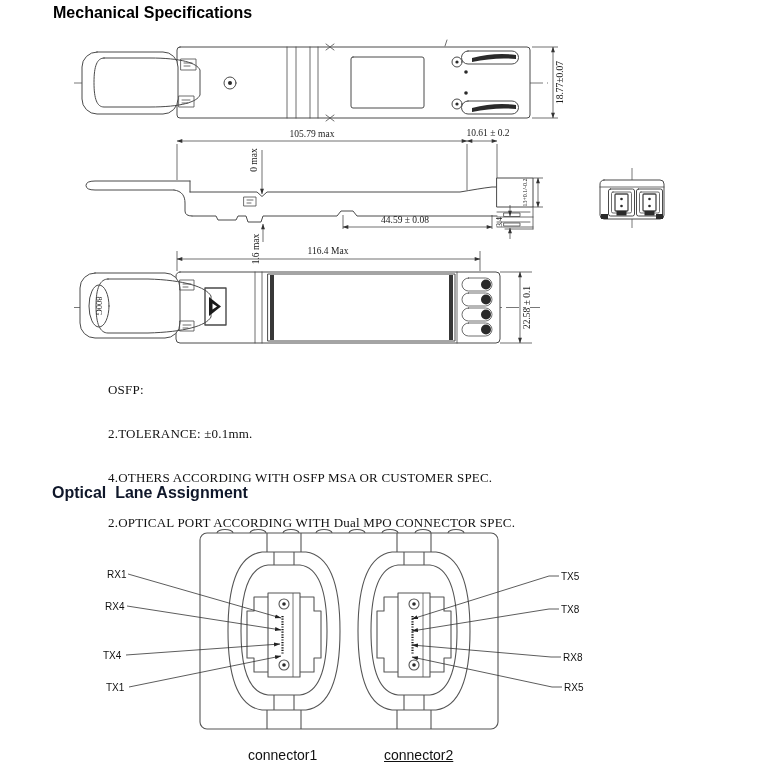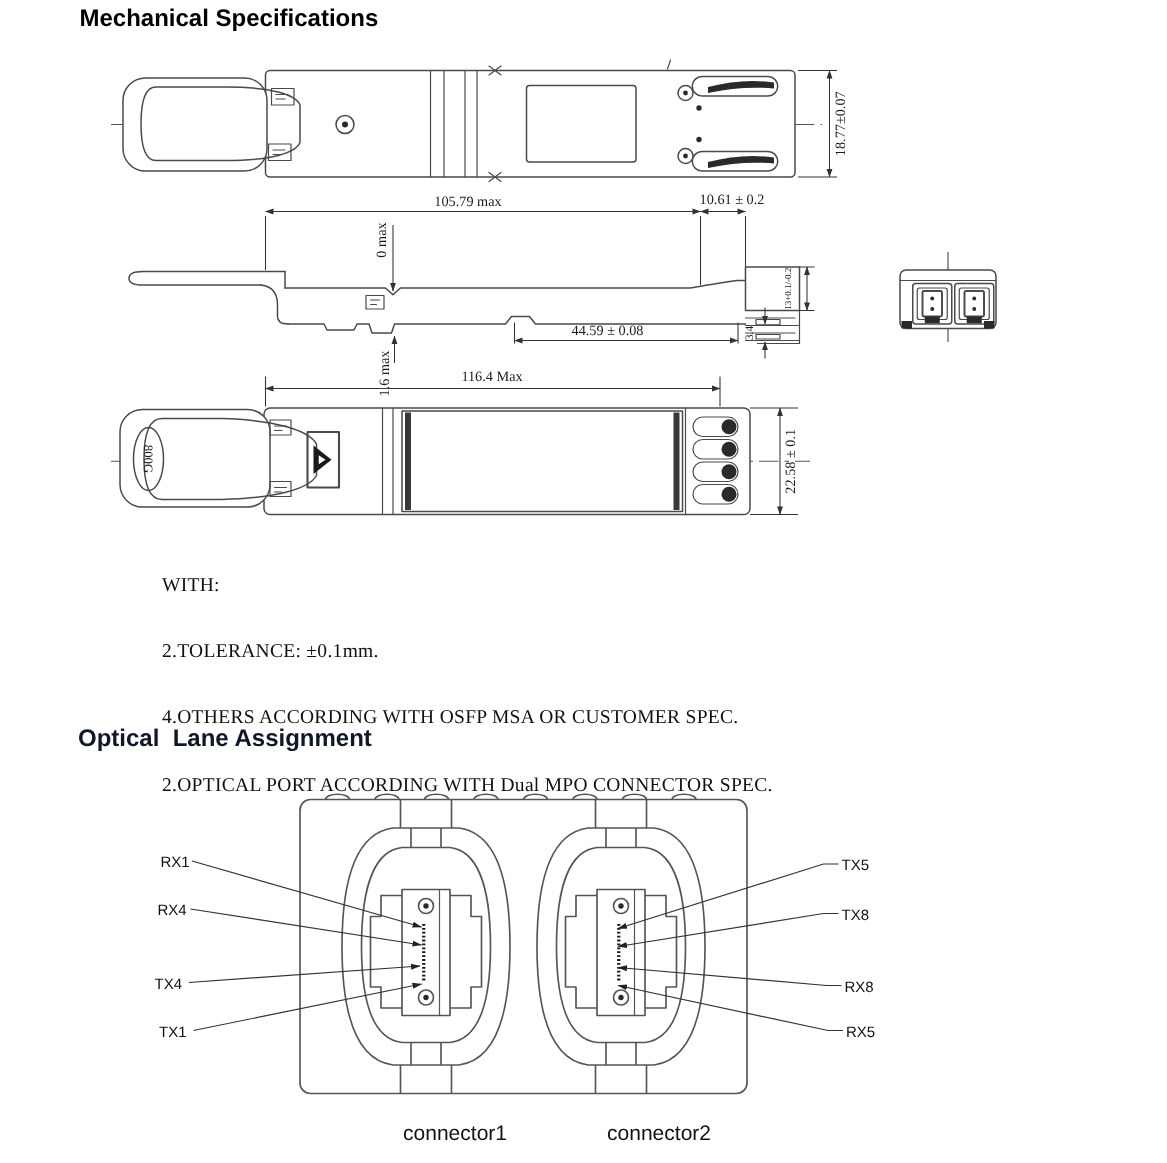--- a/index.html
+++ b/index.html
@@ -4,23 +4,23 @@
 <style>
   html,body{margin:0;padding:0;background:#fff;}
   .page{position:relative;width:724px;height:775px;background:#fff;overflow:hidden;
         font-family:"Liberation Sans",sans-serif;}
   .title{position:absolute;left:53px;top:4px;margin:0;font:bold 16px "Liberation Sans",sans-serif;
          color:#000;white-space:pre;}
   .title2{position:absolute;left:52px;top:484px;margin:0;font:bold 16px "Liberation Sans",sans-serif;
          color:#0f172a;white-space:pre;}
   .notes{position:absolute;left:108px;top:353px;font-family:"Liberation Serif",serif;
          font-size:13px;line-height:14.8px;color:#111;letter-spacing:.2px;white-space:pre;}
-  .connlabel{position:absolute;top:747px;width:90px;text-align:right;
+  .connlabel{position:absolute;top:747px;width:90px;text-align:left;
          font:14px "Liberation Sans",sans-serif;color:#111;}
-  .c1{left:248px;} .c2{left:384px;}
+  .c1{left:248px;} .c2{left:384px;text-decoration:underline;}
   svg{position:absolute;left:0;}
   .mechsvg{top:0;} .lanesvg{top:500px;}
   .ln{stroke:#4a4a4a;stroke-width:1;fill:none;stroke-linejoin:round;stroke-linecap:round;}
   .f{fill:#fff;}
   .dl{stroke:#333;stroke-width:.7;fill:none;}
   .cl{stroke:#555;stroke-width:.8;stroke-dasharray:13 4 3 4;fill:none;}
   .thin{stroke-width:.8;}
   .dim{font-family:"Liberation Serif",serif;font-size:9.5px;fill:#1a1a1a;}
   .dim6{font-size:6px;} .dim75{font-size:7.5px;} .dim85{font-size:8.5px;}
   .lane{font-family:"Liberation Sans",sans-serif;font-size:10px;fill:#111;}
@@ -174,21 +174,21 @@
         <rect class="ln thin" x="462" y="323" width="30" height="13" rx="6.5"></rect>
         <circle class="dk" cx="486" cy="329.5" r="5"></circle>
       </g>
       <path class="dl" d="M500,272 H532 M500,343 H532"></path>
       <line class="dl" x1="520" y1="272" x2="520" y2="343" marker-start="url(#arrM)" marker-end="url(#arrM)"></line>
       <text class="dim" transform="rotate(-90,530,307.5)" x="530" y="307.5" text-anchor="middle">22.58 ± 0.1</text>
     </g>
   </svg>
 
   <div class="notes">
-    <div>WITH:</div>
+    <div>OSFP:</div>
     <div>2.TOLERANCE: ±0.1mm.</div>
     <div>4.OTHERS ACCORDING WITH OSFP MSA OR CUSTOMER SPEC.</div>
     <div>2.OPTICAL PORT ACCORDING WITH Dual MPO CONNECTOR SPEC.</div>
   </div>
 
   <h2 class="title2">Optical  Lane Assignment</h2>
 
   <svg class="lanesvg" width="778" height="275" viewBox="0 500 778 275" xmlns="http://www.w3.org/2000/svg">
     <defs>
       <marker id="arrL" viewBox="0 0 8 7" refX="7.5" refY="3.5" markerWidth="8" markerHeight="7" orient="auto">

